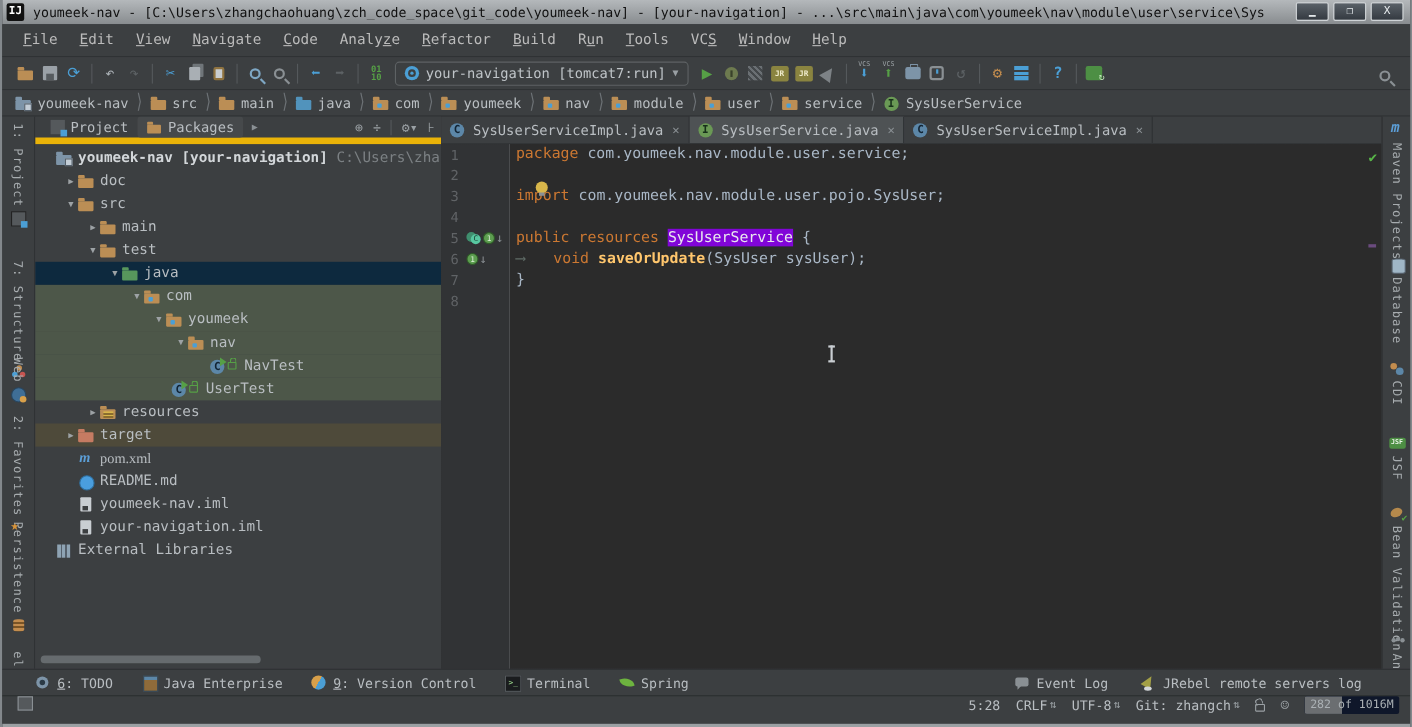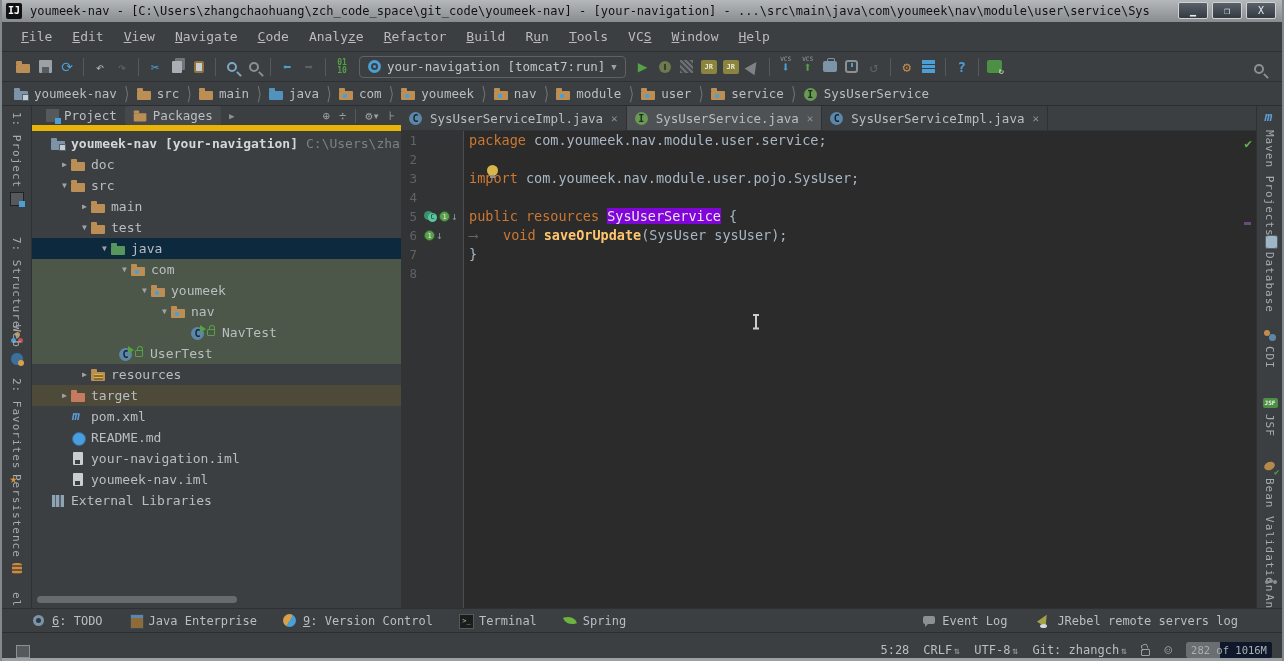--- a/index.html
+++ b/index.html
@@ -220,21 +220,21 @@
   .bic-bubble::before { content:""; position:absolute; left:1px; top:2px; width:12px; height:8px; background:#8a9094;
     border-radius:2px; } .bic-bubble::after { content:""; position:absolute; left:3px; top:9px; width:0; height:0;
     border-top:4px solid #8a9094; border-right:4px solid transparent; }
   .bic-jrebel::before { content:""; position:absolute; left:2px; top:0; width:0; height:0;
     border-left:5px solid transparent; border-right:5px solid transparent; border-bottom:11px solid #a3a046;
     transform:rotate(30deg); }
   .bic-jrebel::after { content:""; position:absolute; left:3px; bottom:0; width:7px; height:4px; background:#d3d7da;
     border-radius:50%; }
   
   #statusbar { position:absolute; left:0; top:632px; width:100%; height:26px; background:#3c3f41;
-    border-top:1px solid #2b2e30; display:flex; align-items:flex-end; font-size:12px; color:#b9bec2; }
+    border-top:1px solid #2b2e30; display:flex; align-items:flex-start; font-size:12px; color:#b9bec2; }
   #sb-corner { width:14px; height:13px; border:1px solid #8a9094; background:#55595c; margin-left:14px; }
   #sb-right { margin-left:auto; display:flex; align-items:center; gap:14px; margin-right:10px; }
   .sb-item { display:flex; align-items:center; gap:2px; }
   .updown { font-size:10px; color:#9aa0a4; }
   .lock-ic { width:9px; height:7px; border:1.5px solid #9aa0a4; border-radius:1px; position:relative; margin-top:4px;}
   .lock-ic::before { content:""; position:absolute; left:-1px; top:-6px; width:5px; height:5px;
     border:1.5px solid #9aa0a4; border-bottom:none; border-radius:3px 3px 0 0; transform:rotate(-20deg); }
   .hector { color:#9aa0a4; font-size:13px; }
   #memory { position:relative; width:86px; height:16px; background:#0f172a; border-radius:2px; overflow:hidden; }
   #memory .used { position:absolute; left:0; top:0; bottom:0; width:34px; background:#6b6e71; }
@@ -526,58 +526,58 @@
             </span>
             <span class="tr-label">nav</span>
           </div>
           <div class="tree-row test" style="padding-left: 146px;">
             <span class="tr-arrow"></span>
             <span class="ic ic-test-class">
               <i></i>
             </span>
             <span class="tr-label">NavTest</span>
           </div>
-          <div class="tree-row test" style="padding-left: 74px;">
+          <div class="tree-row test" style="padding-left: 111px;">
             <span class="tr-arrow"></span>
             <span class="ic ic-test-class">
               <i></i>
             </span>
             <span class="tr-label">UserTest</span>
           </div>
           <div class="tree-row" style="padding-left: 46px;">
             <span class="tr-arrow">▶</span>
             <span class="ic ic-resources">
               <i></i>
             </span>
             <span class="tr-label">resources</span>
           </div>
           <div class="tree-row excluded" style="padding-left: 26px;">
             <span class="tr-arrow">▶</span>
             <span class="ic ic-folder-excluded"></span>
             <span class="tr-label">target</span>
           </div>
-          <div class="tree-row" style="padding-left: 26px;">
+          <div class="tree-row" style="padding-left: 26px; font-family: Liberation Serif, serif;">
             <span class="tr-arrow"></span>
             <span class="ic ic-maven"></span>
             <span class="tr-label">pom.xml</span>
           </div>
           <div class="tree-row" style="padding-left: 26px;">
             <span class="tr-arrow"></span>
             <span class="ic ic-readme"></span>
             <span class="tr-label">README.md</span>
           </div>
           <div class="tree-row" style="padding-left: 26px;">
             <span class="tr-arrow"></span>
             <span class="ic ic-iml"></span>
-            <span class="tr-label">your-navigation.iml</span>
+            <span class="tr-label">youmeek-nav.iml</span>
           </div>
           <div class="tree-row" style="padding-left: 26px;">
             <span class="tr-arrow"></span>
             <span class="ic ic-iml"></span>
-            <span class="tr-label">youmeek-nav.iml</span>
+            <span class="tr-label">your-navigation.iml</span>
           </div>
           <div class="tree-row" style="padding-left: 6px;">
             <span class="tr-arrow"></span>
             <span class="ic ic-library"></span>
             <span class="tr-label">External Libraries</span>
           </div>
         </div>
       <div id="pp-hscroll"></div>
     </div>
 

